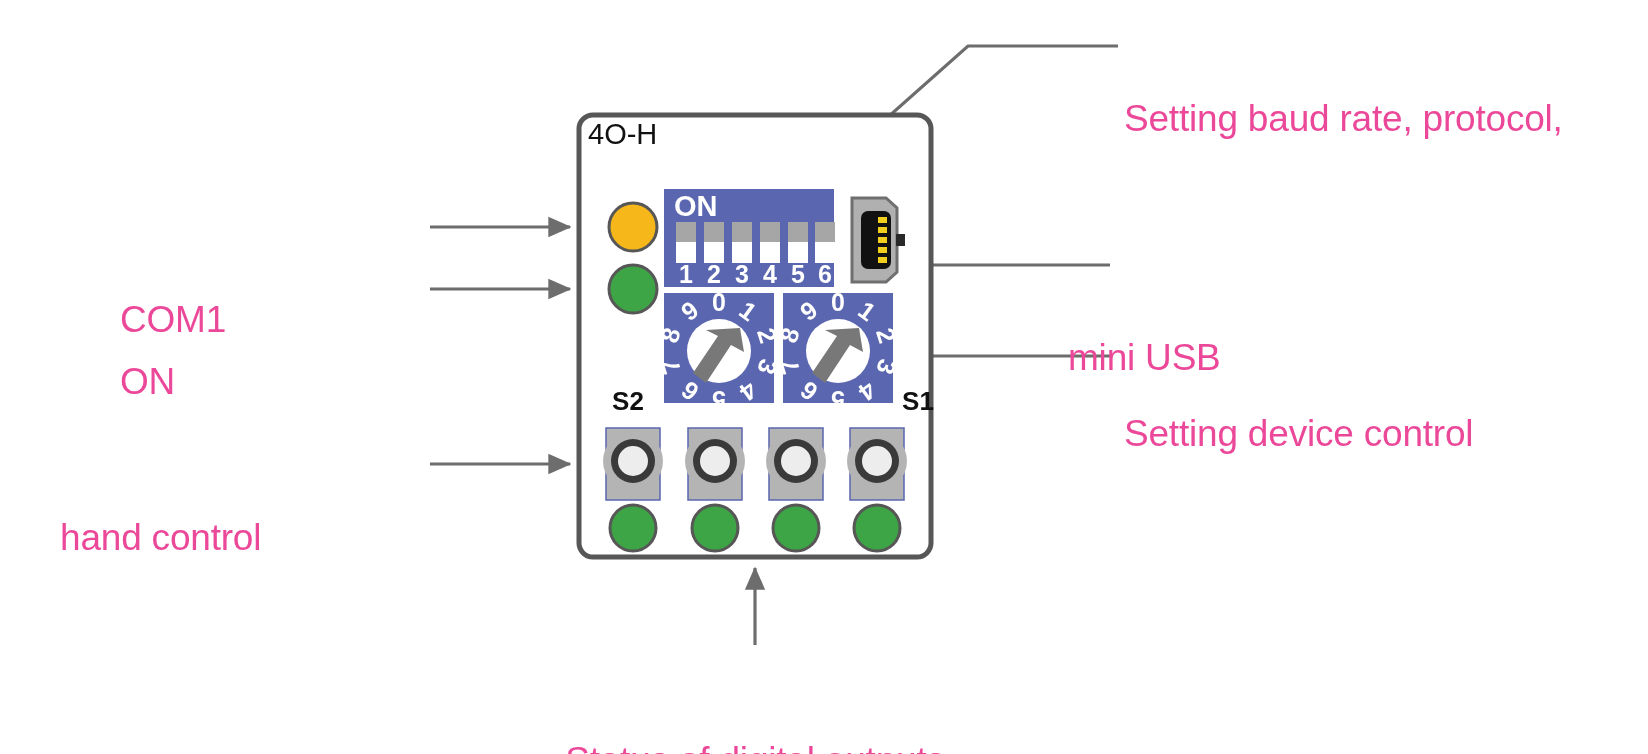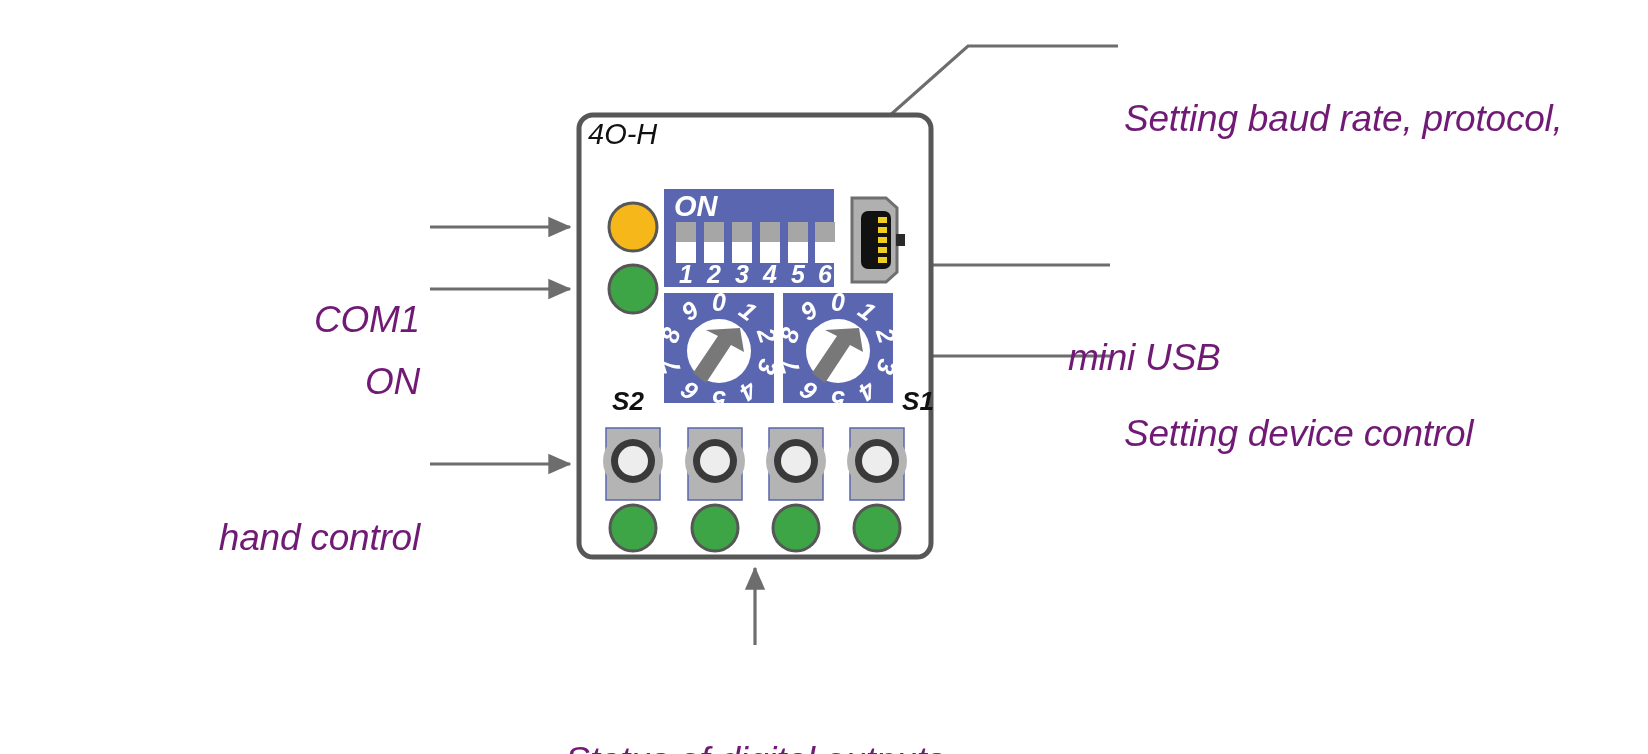--- a/index.html
+++ b/index.html
@@ -9,40 +9,39 @@
   }
   body {
     font-family: "Liberation Sans", sans-serif;
   }
   #stage {
     position: relative;
     width: 1648px;
     height: 754px;
     background: #ffffff;
     overflow: hidden;
-    font-style: italic;
   }
   #svg-root {
     position: absolute;
     left: 0;
     top: 0;
     width: 1648px;
     height: 754px;
   }
   .callout-text {
     position: absolute;
-    color: #701a75;
+    color: #ec4899;
     font-size: 37px;
     line-height: 45px;
     font-family: "Liberation Sans", sans-serif;
     white-space: pre;
     letter-spacing: -0.2px;
   }
   .callout-text.right { text-align: left; }
-  .callout-text.left  { text-align: right; }
+  .callout-text.left  { }
   .callout-text.center { text-align: center; }
 </style>
 </head>
 <body>
 
 <div id="stage">
 
   <svg id="svg-root" viewBox="0 0 1648 754">
     <defs>
       <marker id="arrowRight" viewBox="0 0 10 10" refX="9.4" refY="5" markerWidth="7.2" markerHeight="7.2" orient="auto-start-reverse">

